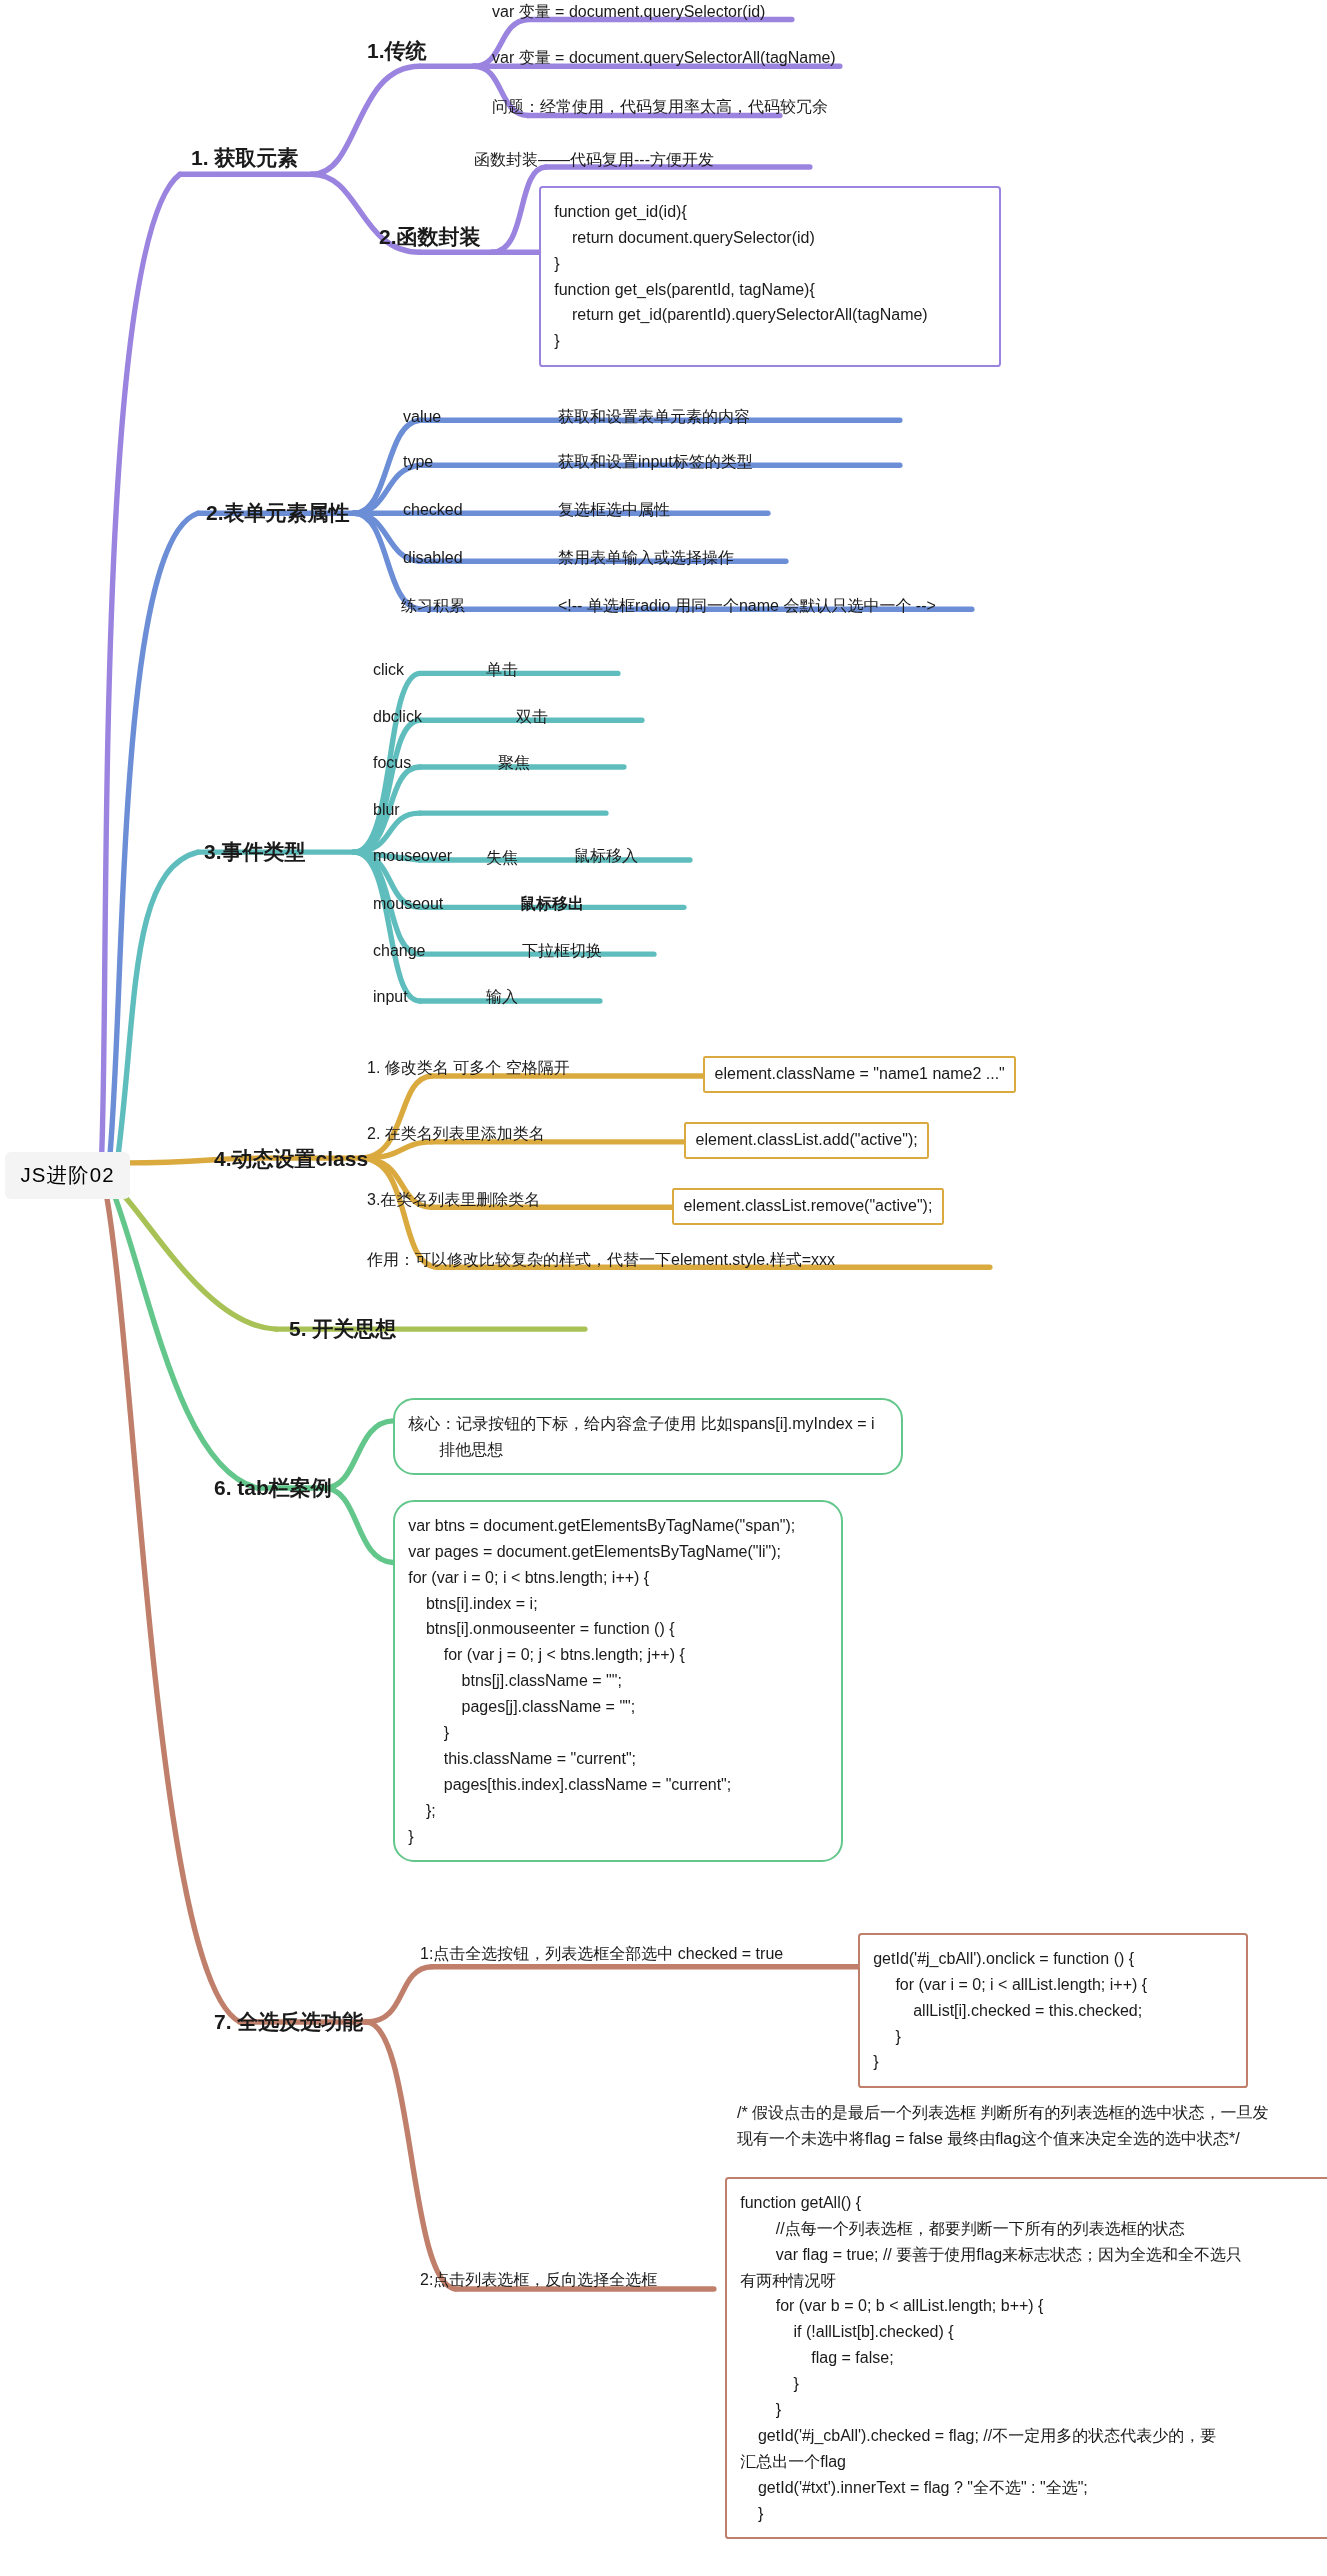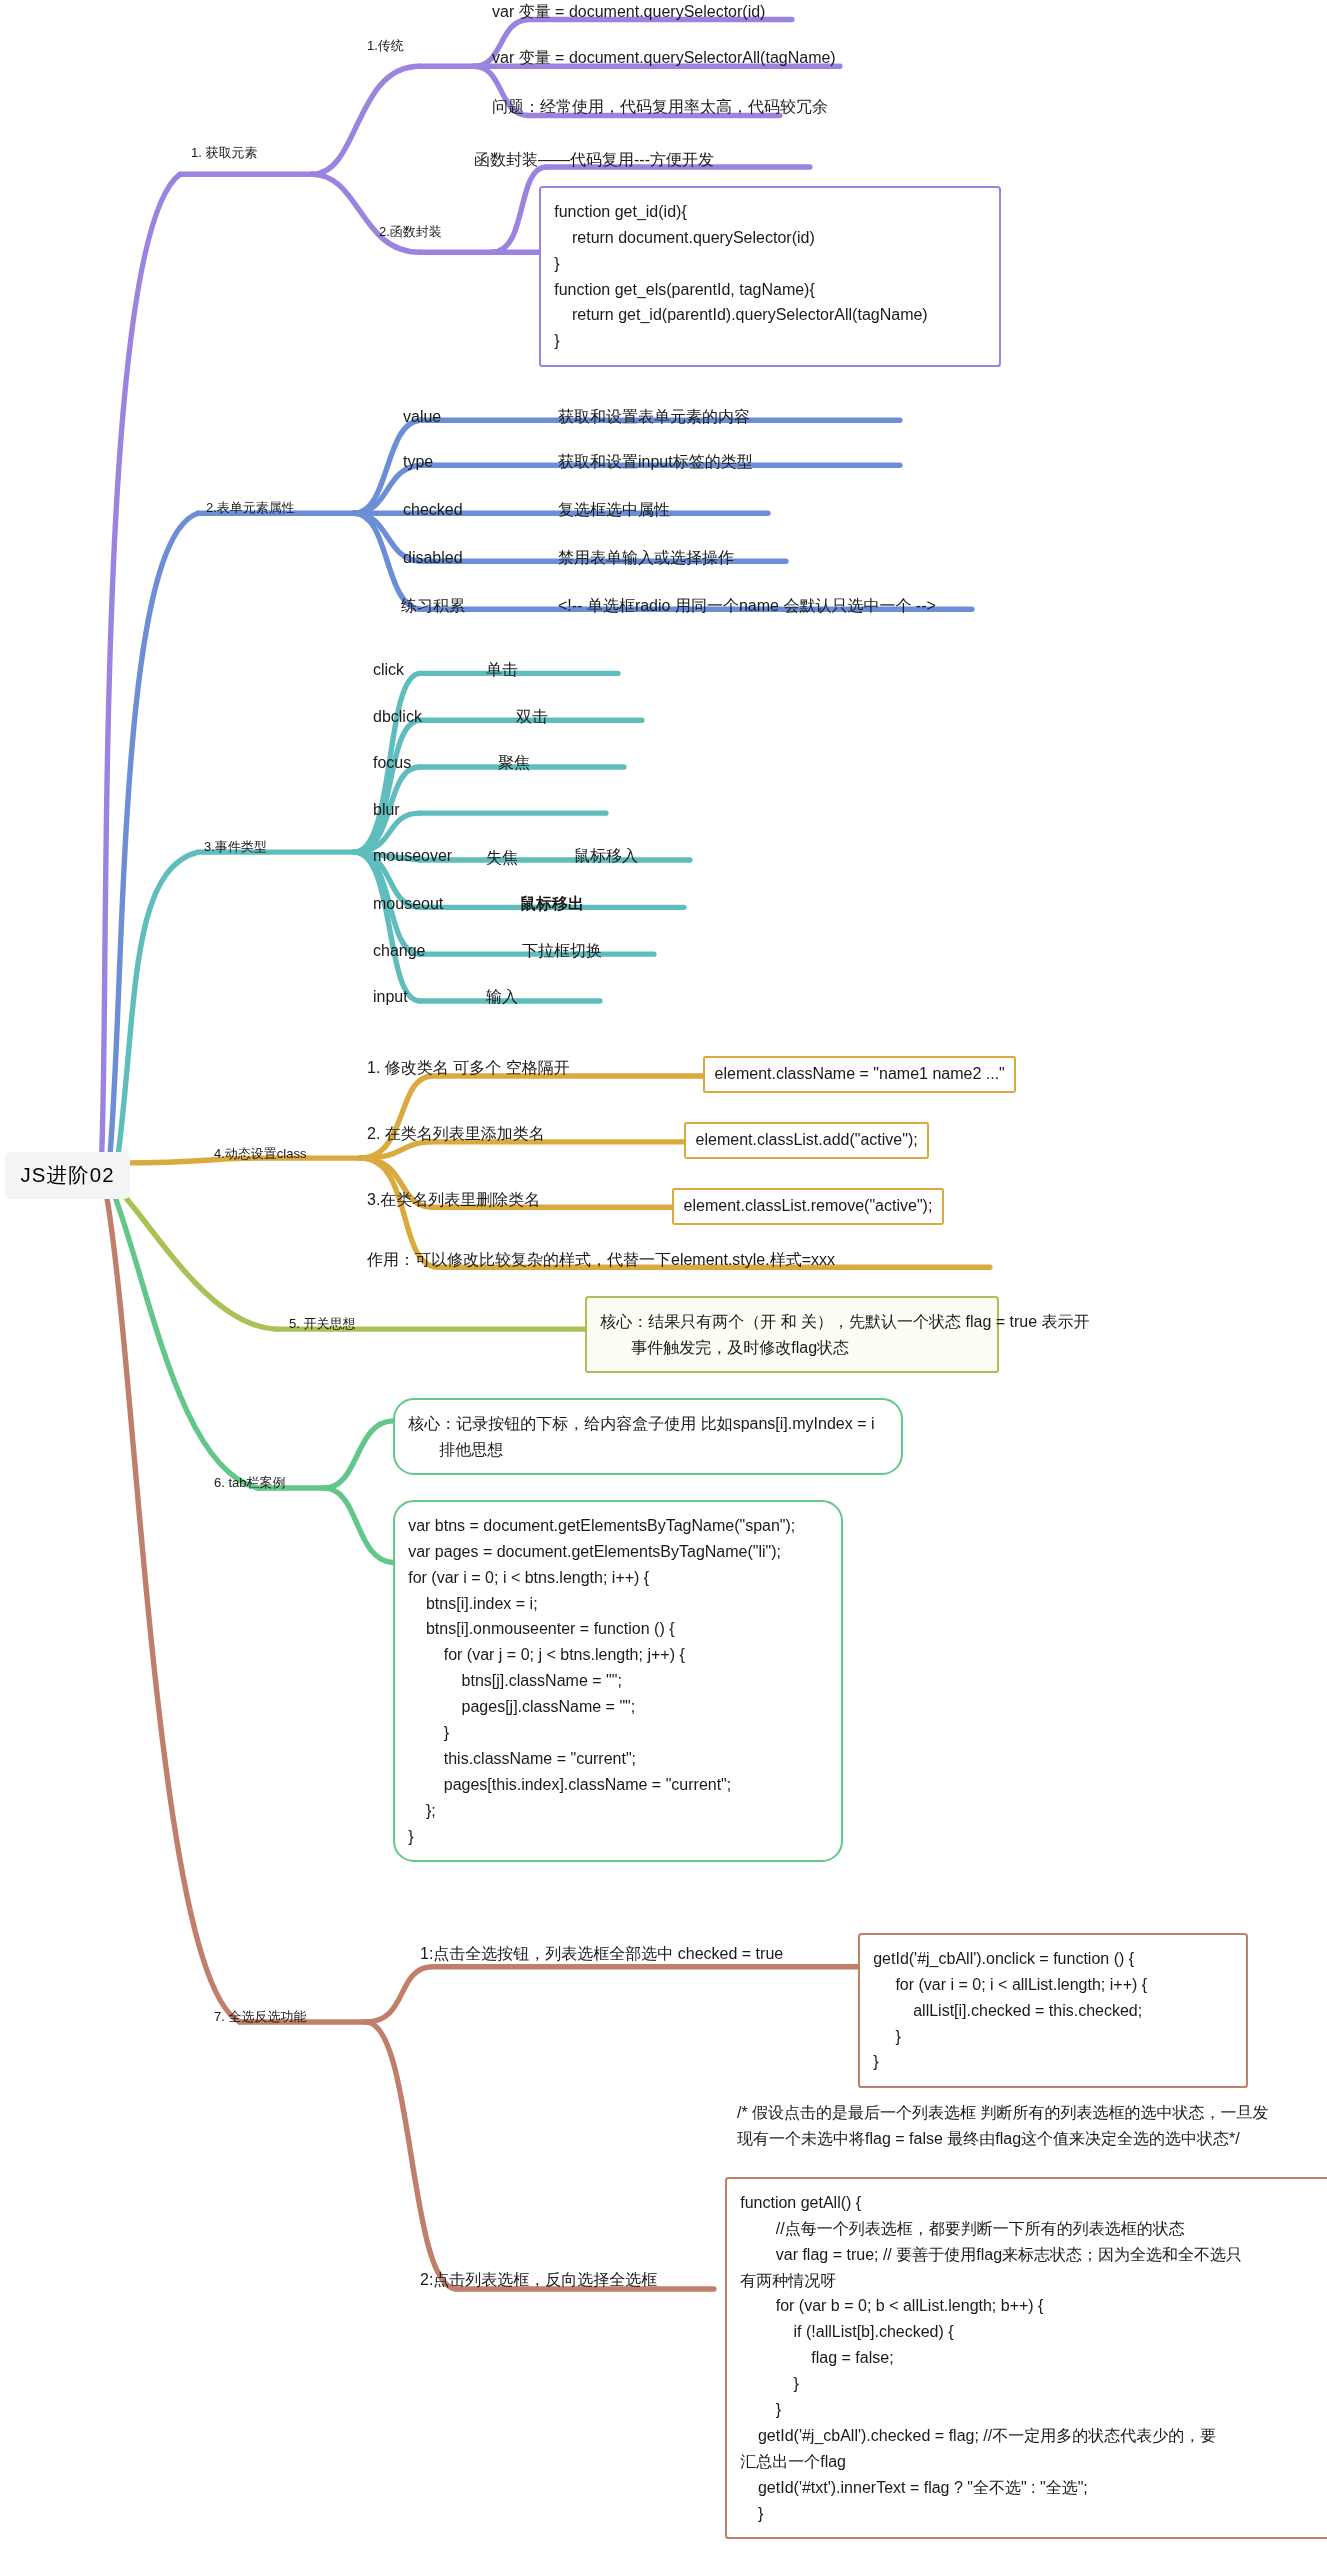--- a/index.html
+++ b/index.html
@@ -15,21 +15,21 @@
   #links{position:absolute;left:0;top:0;width:1327px;height:2576px;pointer-events:none;}
   .node{position:absolute;white-space:pre;line-height:1.35;}
   .root{
     background:#f4f4f4;
     border-radius:6px;
     padding:9.6px 15.6px;
     font-size:20.4px;
     letter-spacing:1.2px;
     color:#000000;
   }
-  .lbl{font-size:13px;}
+  .lbl{font-size:21px;font-weight:bold;}
   .leaf{font-size:16px;}
   .box{
     position:absolute;
     border:2.4px solid #8c7ae6;
     border-radius:3.6px;
     background:#ffffff;
     padding:10.8px 13.2px;
     font-size:16px;
     line-height:1.62;
     white-space:pre;
@@ -196,22 +196,20 @@
 
   <div class="node leaf" style="left:367px;top:1123px;">2. 在类名列表里添加类名</div>
   <div class="box gold" style="left:684px;top:1122px;">element.classList.add("active");</div>
 
   <div class="node leaf" style="left:367px;top:1189px;">3.在类名列表里删除类名</div>
   <div class="box gold" style="left:672px;top:1188px;">element.classList.remove("active");</div>
 
   <div class="node leaf" style="left:367px;top:1249px;">作用：可以修改比较复杂的样式，代替一下element.style.样式=xxx</div>
 
   <div class="node lbl" style="left:289px;top:1315px;">5. 开关思想</div>
-  <div class="box olive" style="left:585px;top:1296px;width:384px;">核心：结果只有两个（开 和 关），先默认一个状态 flag = true 表示开
-       事件触发完，及时修改flag状态</div>
 
   <div class="node lbl" style="left:214px;top:1474px;">6. tab栏案例</div>
   <div class="box green" style="left:393px;top:1398px;width:480px;">核心：记录按钮的下标，给内容盒子使用 比如spans[i].myIndex = i
        排他思想</div>
   <div class="box green" style="left:393px;top:1500px;width:420px;">var btns = document.getElementsByTagName("span");
 var pages = document.getElementsByTagName("li");
 for (var i = 0; i &lt; btns.length; i++) {
     btns[i].index = i;
     btns[i].onmouseenter = function () {
         for (var j = 0; j &lt; btns.length; j++) {

